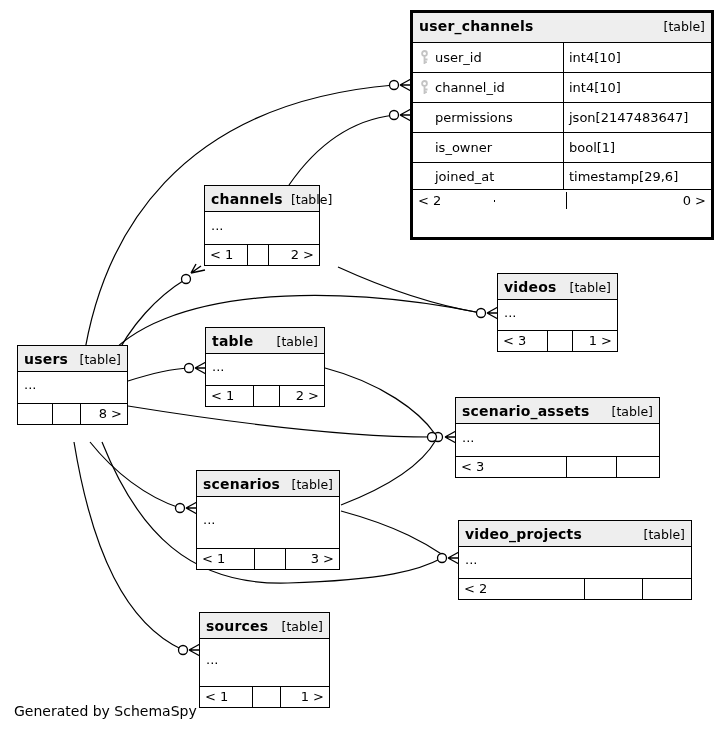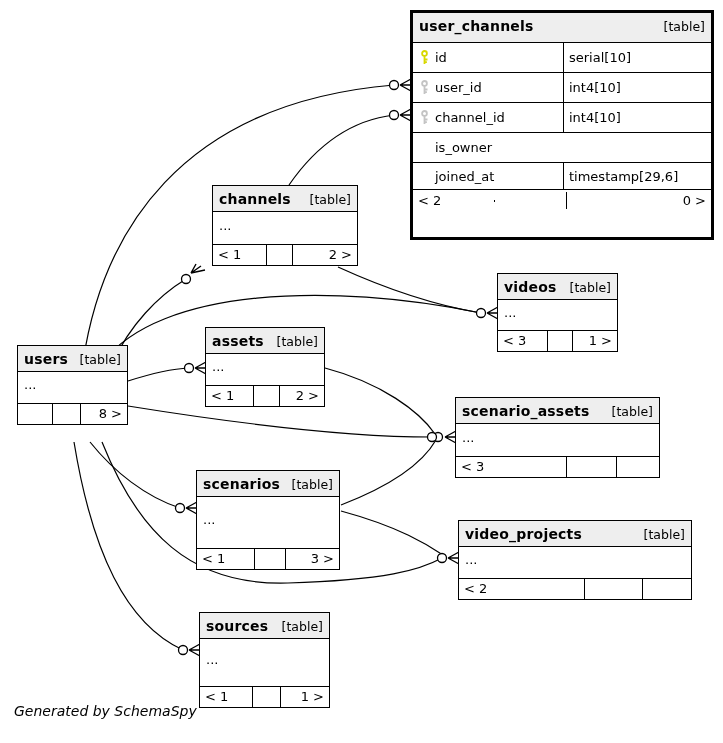--- a/index.html
+++ b/index.html
@@ -26,21 +26,21 @@
   
   .crow{display:flex;align-items:center;height:30px;box-sizing:border-box;border-bottom:1px solid #000;}
   .crow:last-of-type{}
   .keyc{width:22px;flex:0 0 22px;display:flex;justify-content:center;align-items:center;}
   .cname{flex:1 1 auto;padding-right:4px;}
   .ctype{width:148px;flex:0 0 148px;border-left:1px solid #000;align-self:stretch;
          display:flex;align-items:center;padding-left:5px;box-sizing:border-box;}
   .uftr{display:flex;height:21px;align-items:center;}
   .uftr .fc{padding-top:1px;padding-bottom:1px;}
 
-  .credit{position:absolute;left:14px;top:703px;font-size:14px;z-index:1;font-style:italic;}
+  .credit{position:absolute;left:14px;top:703px;font-size:14px;z-index:1;}
 </style>
 </head>
 <body>
 
 <div class="canvas">
 
   <svg class="rel-layer" width="723" height="743" viewBox="0 0 723 743">
 
     <path class="rel" d="M 83,362 C 102,235 178,103 394,85"></path>
     <path class="rel" d="M 289,185 C 318,143 352,120 394,115"></path>
@@ -96,32 +96,20 @@
   </svg>
 
   <div class="tbl thick" style="left:410px;top:10px;width:304px;height:230px">
     <div class="hdr" style="height:30px;box-sizing:border-box">
       <span class="tname">user_channels</span>
       <span class="ttag">[table]</span>
     </div>
     <div class="crow">
       <span class="keyc">
         <svg width="11" height="15" viewBox="0 0 11 15">
-            <g fill="none" stroke="#d8d800" stroke-width="1.8">
-              <circle cx="5.5" cy="3.4" r="2.4"></circle>
-              <path d="M5.5 5.8 V14 M5.5 9.5 h3 M5.5 12.2 h2.4"></path>
-            </g>
-          </svg>
-      </span>
-      <span class="cname">id</span>
-      <span class="ctype">serial[10]</span>
-    </div>
-    <div class="crow">
-      <span class="keyc">
-        <svg width="11" height="15" viewBox="0 0 11 15">
             <g fill="none" stroke="#c4c4c4" stroke-width="1.8">
               <circle cx="5.5" cy="3.4" r="2.4"></circle>
               <path d="M5.5 5.8 V14 M5.5 9.5 h3 M5.5 12.2 h2.4"></path>
             </g>
           </svg>
       </span>
       <span class="cname">user_id</span>
       <span class="ctype">int4[10]</span>
     </div>
     <div class="crow">
@@ -131,35 +119,41 @@
               <circle cx="5.5" cy="3.4" r="2.4"></circle>
               <path d="M5.5 5.8 V14 M5.5 9.5 h3 M5.5 12.2 h2.4"></path>
             </g>
           </svg>
       </span>
       <span class="cname">channel_id</span>
       <span class="ctype">int4[10]</span>
     </div>
     <div class="crow">
       <span class="keyc"></span>
+      <span class="cname">permissions</span>
+      <span class="ctype">json[2147483647]</span>
+    </div>
+    <div class="crow">
+      <span class="keyc"></span>
       <span class="cname">is_owner</span>
+      <span class="ctype">bool[1]</span>
     </div>
     <div class="crow" style="height:27px">
       <span class="keyc"></span>
       <span class="cname">joined_at</span>
       <span class="ctype">timestamp[29,6]</span>
     </div>
     <div class="uftr">
       <span class="fc fl" style="width:81px">&lt; 2</span>
       <span class="fc fm" style="width:72px"></span>
       <span class="fc fr" style="flex:1">0 &gt;</span>
     </div>
   </div>
 
-  <div class="tbl" style="left:212px;top:185px;width:146px;height:81px">
+  <div class="tbl" style="left:204px;top:185px;width:116px;height:81px">
     <div class="hdr">
       <span class="tname">channels</span>
       <span class="ttag">[table]</span>
     </div>
     <div class="dots">...</div>
     <div class="ftr">
       <span class="fc fl" style="width:37%">&lt; 1</span>
       <span class="fc fm" style="width:18%"></span>
       <span class="fc fr" style="flex:1">2 &gt;</span>
     </div>
@@ -186,21 +180,21 @@
     <div class="dots">...</div>
     <div class="ftr">
       <span class="fc fl" style="width:31%"></span>
       <span class="fc fm" style="width:26%"></span>
       <span class="fc fr" style="flex:1">8 &gt;</span>
     </div>
   </div>
 
   <div class="tbl" style="left:205px;top:327px;width:120px;height:80px">
     <div class="hdr">
-      <span class="tname">assets</span>
+      <span class="tname">table</span>
       <span class="ttag">[table]</span>
     </div>
     <div class="dots">...</div>
     <div class="ftr">
       <span class="fc fl" style="width:40%">&lt; 1</span>
       <span class="fc fm" style="width:22%"></span>
       <span class="fc fr" style="flex:1">2 &gt;</span>
     </div>
   </div>
 

